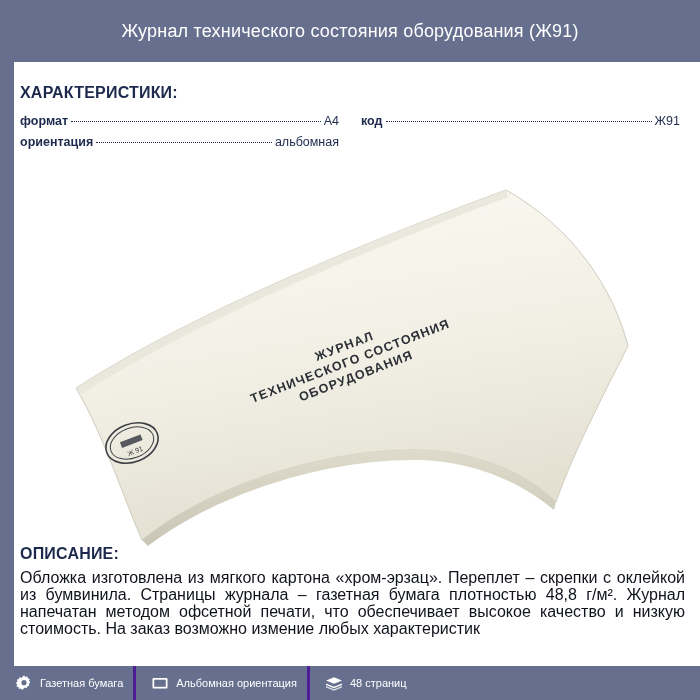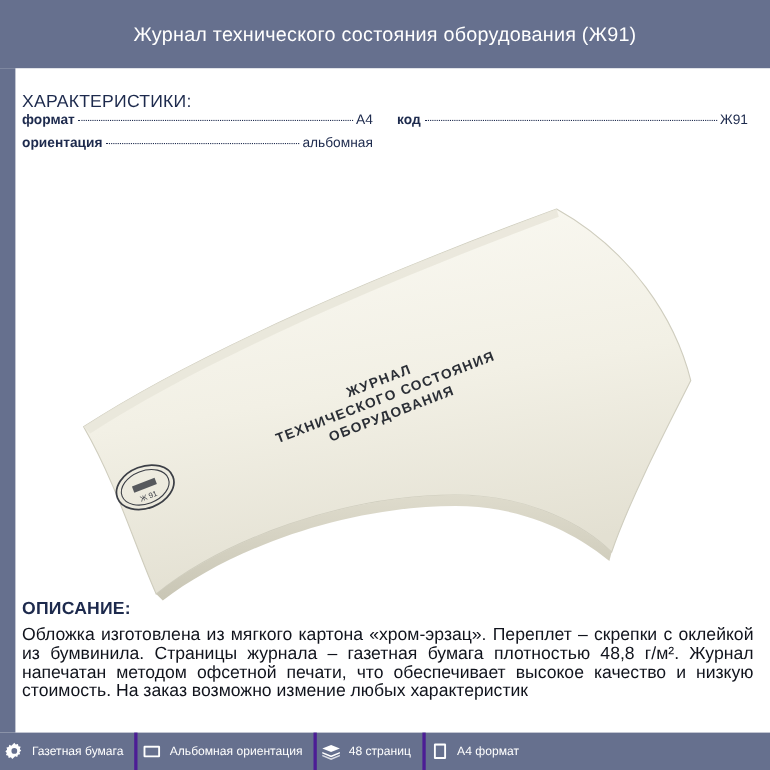--- a/index.html
+++ b/index.html
@@ -43,22 +43,23 @@
   }
 
   
   .chars {
     position: absolute;
     left: 20px; top: 84px;
     width: 660px;
   }
   .chars-title {
     font-size: 16px;
-    font-weight: normal;
+    font-weight: bold;
     color: #1d2a4d;
+    margin-bottom: 12px;
     letter-spacing: 0.2px;
   }
   .chars-grid {
     display: flex;
     gap: 22px;
   }
   .chars-col {
     flex: 1 1 0;
   }
   .char-row {
@@ -114,21 +115,21 @@
     left: 0; top: 666px;
     width: 700px; height: 34px;
     background: #66708e;
     display: flex;
     align-items: center;
   }
   .footer-item {
     display: flex;
     align-items: center;
     height: 34px;
-    padding: 0 10px 0 4px;
+    padding: 0 10px 0 15px;
     color: #ffffff;
     font-size: 11px;
     white-space: nowrap;
   }
   .footer-item + .footer-item {
     border-left: 3px solid #4c1d95;
   }
   .footer-ico {
     width: 18px; height: 18px;
     margin-right: 7px;
@@ -250,25 +251,16 @@
       <span class="footer-ico">
         <svg width="18" height="18" viewBox="0 0 18 18">
           <path fill="#ffffff" d="M1 6.5l8-3.2 8 3.2-8 3.2z"></path>
           <path fill="#ffffff" d="M1 9.6l8 3.2 8-3.2.0 1.5-8 3.2-8-3.2z"></path>
           <path fill="#ffffff" d="M1 12.1l8 3.2 8-3.2.0 1.5-8 3.2-8-3.2z" opacity="0.75"></path>
         </svg>
       </span>
       <span>48 страниц</span>
     </div>
 
-    <div class="footer-item">
-      <span class="footer-ico">
-        <svg width="18" height="18" viewBox="0 0 18 18">
-          <rect x="3.5" y="2" width="11" height="14" rx="1" fill="#ffffff"></rect>
-          <rect x="5.2" y="3.8" width="7.6" height="10.4" fill="#66708e"></rect>
-        </svg>
-      </span>
-      <span>А4 формат</span>
-    </div>
 
   </div>
 
 </div>
 
 </body></html>

